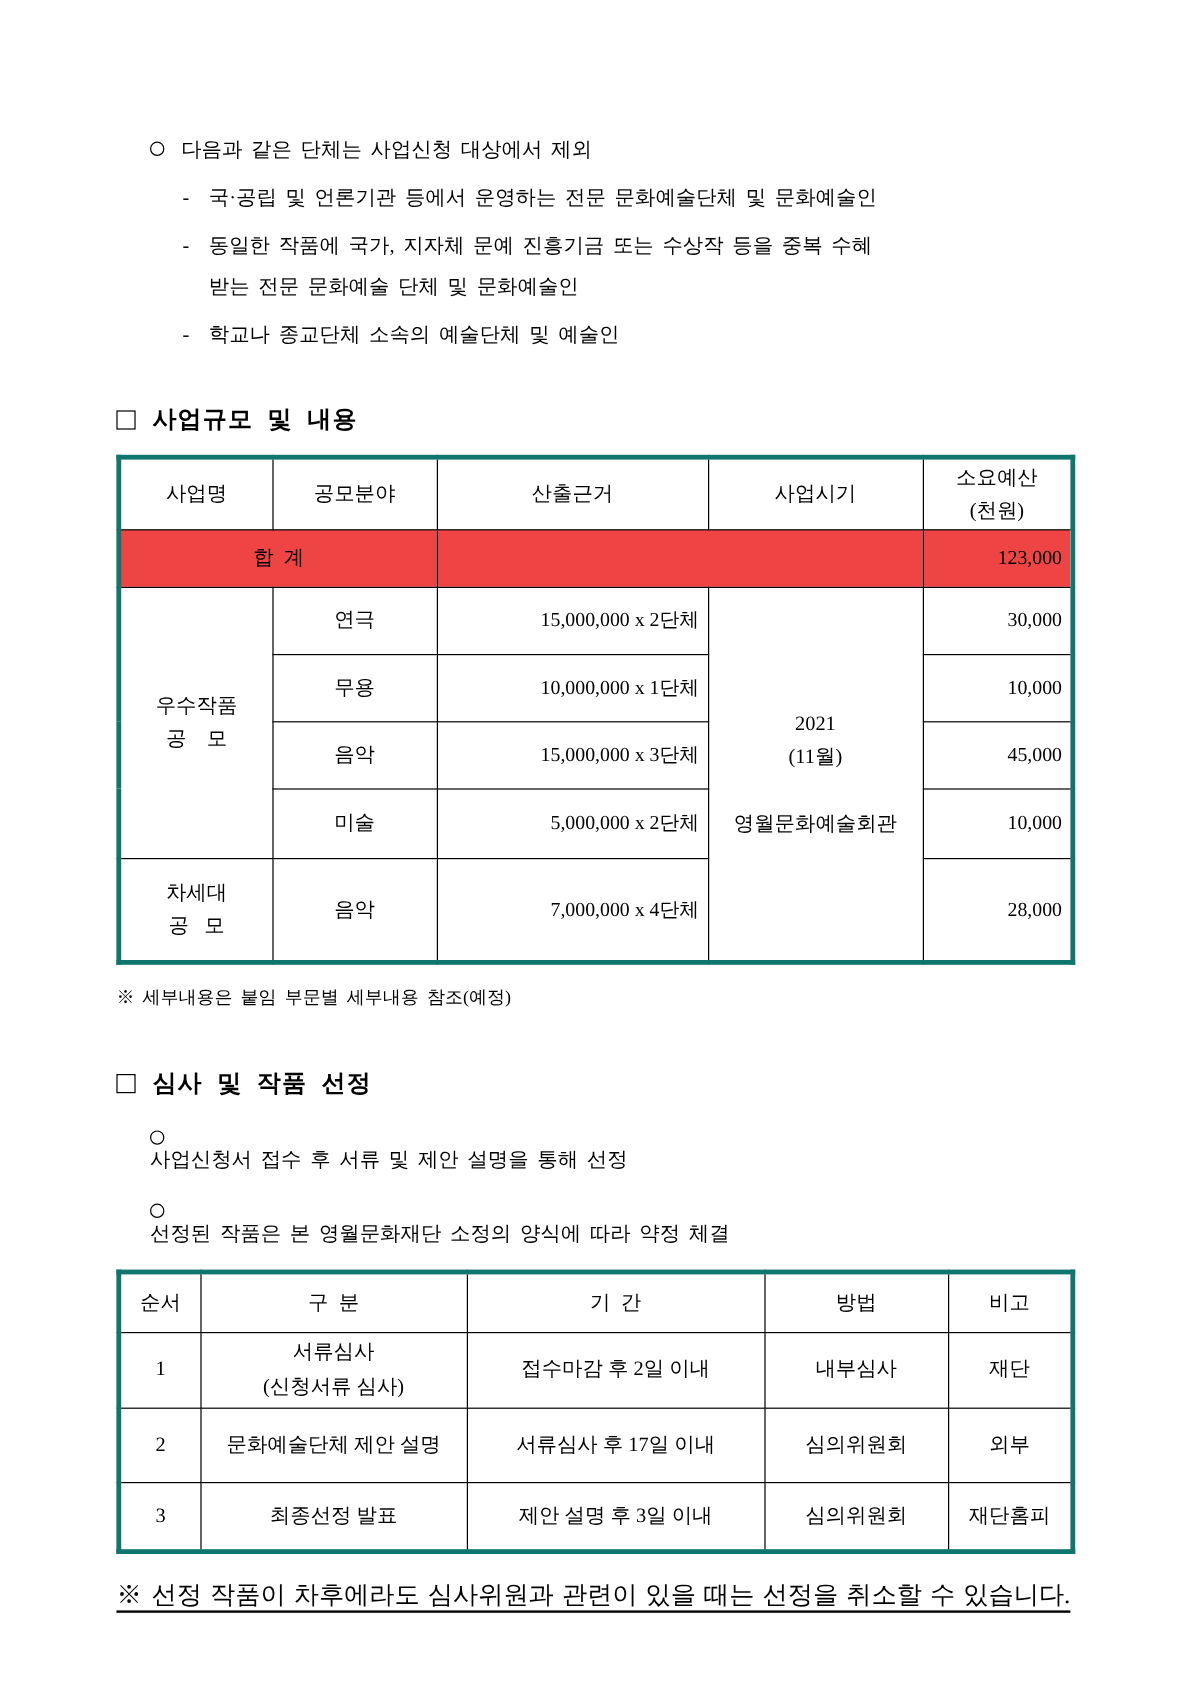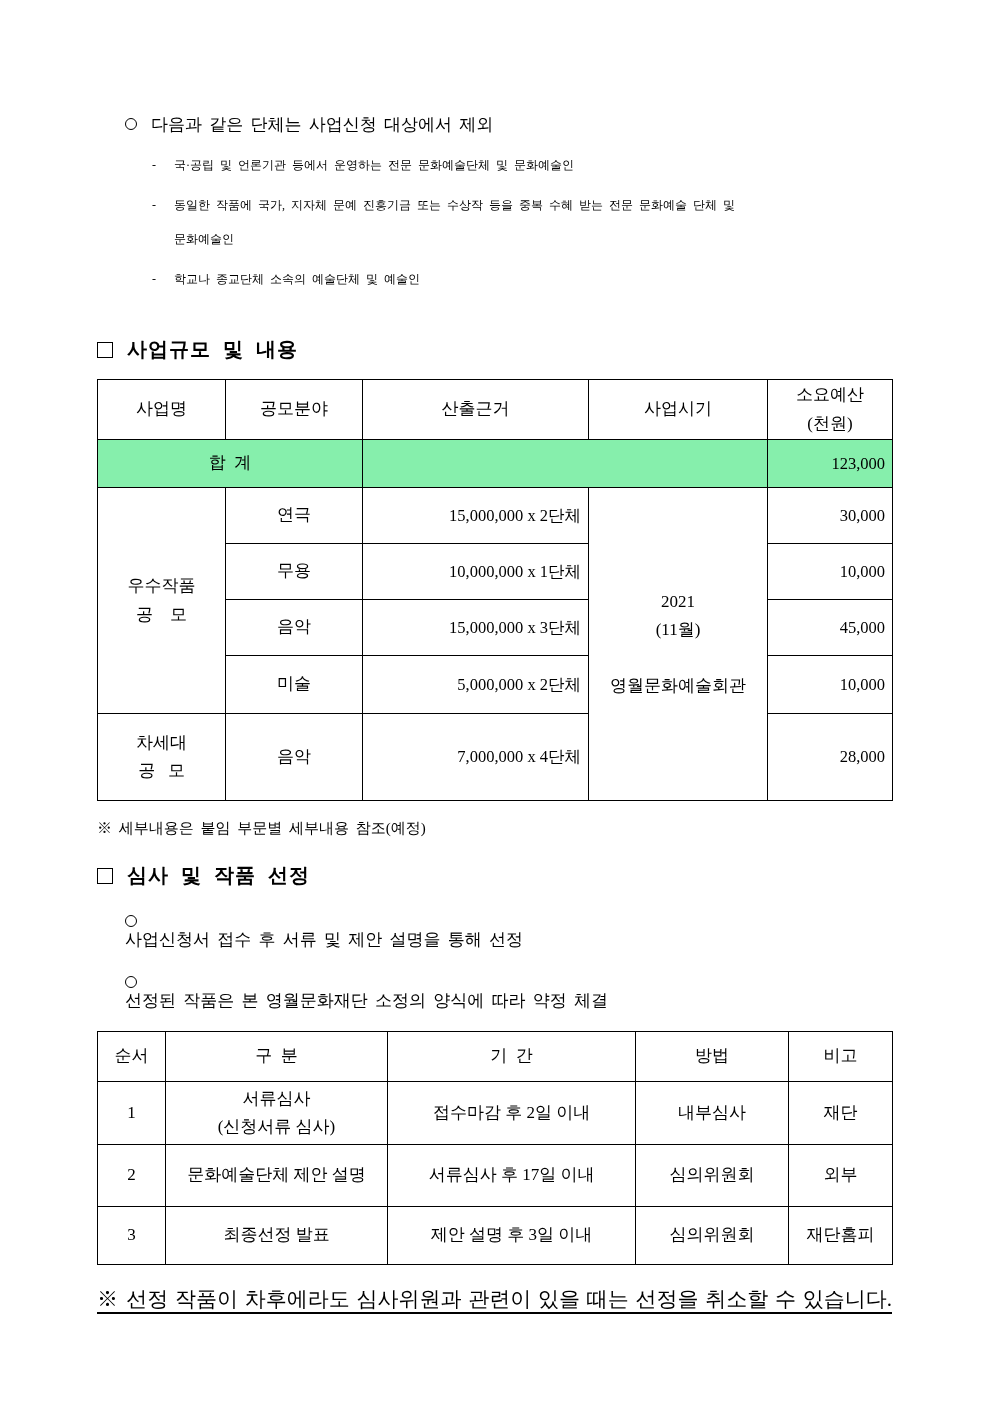--- a/index.html
+++ b/index.html
@@ -27,70 +27,70 @@
   }
   .circle {
     flex: 0 0 auto;
     width: 12px; height: 12px;
     border: 1.4px solid #000;
     border-radius: 50%;
     margin: 6px 14px 0 0;
   }
   .dash-list { margin: 10px 0 0 55px; }
   .dash-item {
-    font-size: 12px;
+    font-size: 17px;
     line-height: 34px;
     word-spacing: 3px;
     padding-left: 22px;
     text-indent: -22px;
     margin-bottom: 6px;
     max-width: 740px;
   }
   .dash-item .dash { display: inline-block; width: 22px; text-indent: 0; }
   
   .section-heading {
     display: flex;
     align-items: center;
     font-size: 20px;
     font-weight: bold;
     word-spacing: 6px;
     letter-spacing: 1px;
   }
   .heading-scope { margin-top: 40px; }
-  .heading-review { margin-top: 24px; }
+  .heading-review { margin-top: 48px; }
   .sq {
     flex: 0 0 auto;
     width: 16px; height: 16px;
     border: 1.8px solid #000;
     margin-right: 14px;
   }
   
   table {
     border-collapse: collapse;
     table-layout: fixed;
     width: 795px;
-    border: 1px solid #0f766e;
+    border: 4px solid #0f766e;
   }
   td {
     border: 1.5px solid #000;
     text-align: center;
     vertical-align: middle;
     font-size: 17px;
     line-height: 1.65;
     overflow: hidden;
   }
   .pre { white-space: pre-line; }
   .num {
     text-align: right;
     padding-right: 7px;
     font-size: 16.5px;
   }
   .biz-table { margin-top: 16px; }
   .biz-table .hrow td { height: 60px; }
-  .biz-table .total-row td { height: 48px; background: #86efac; }
+  .biz-table .total-row td { height: 48px; background: #ef4444; }
   .biz-table .r1 td { height: 56px; }
   .biz-table .r2 td { height: 56px; }
   .biz-table .r3 td { height: 56px; }
   .biz-table .r4 td { height: 58px; }
   .biz-table .r5 td { height: 87px; }
   .review-table { margin-top: 16px; }
   .review-table .hrow td { height: 50px; margin-top: 28px; }
   .review-table .rr1 td { height: 63px; }
   .review-table .rr2 td { height: 62px; }
   .review-table .rr3 td { height: 58px; }

